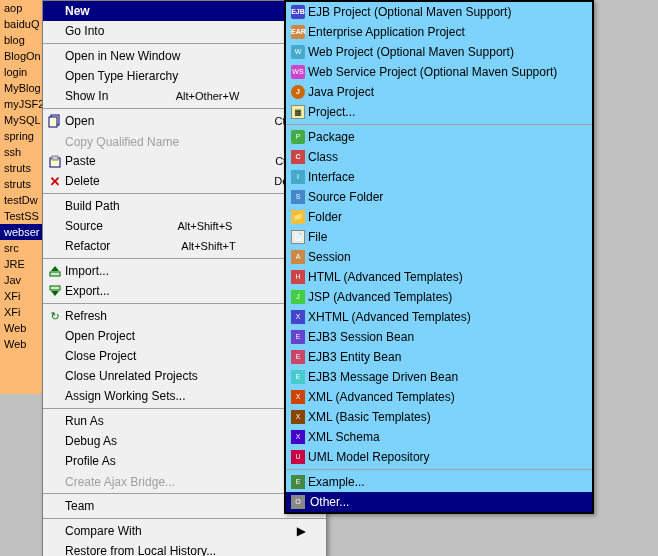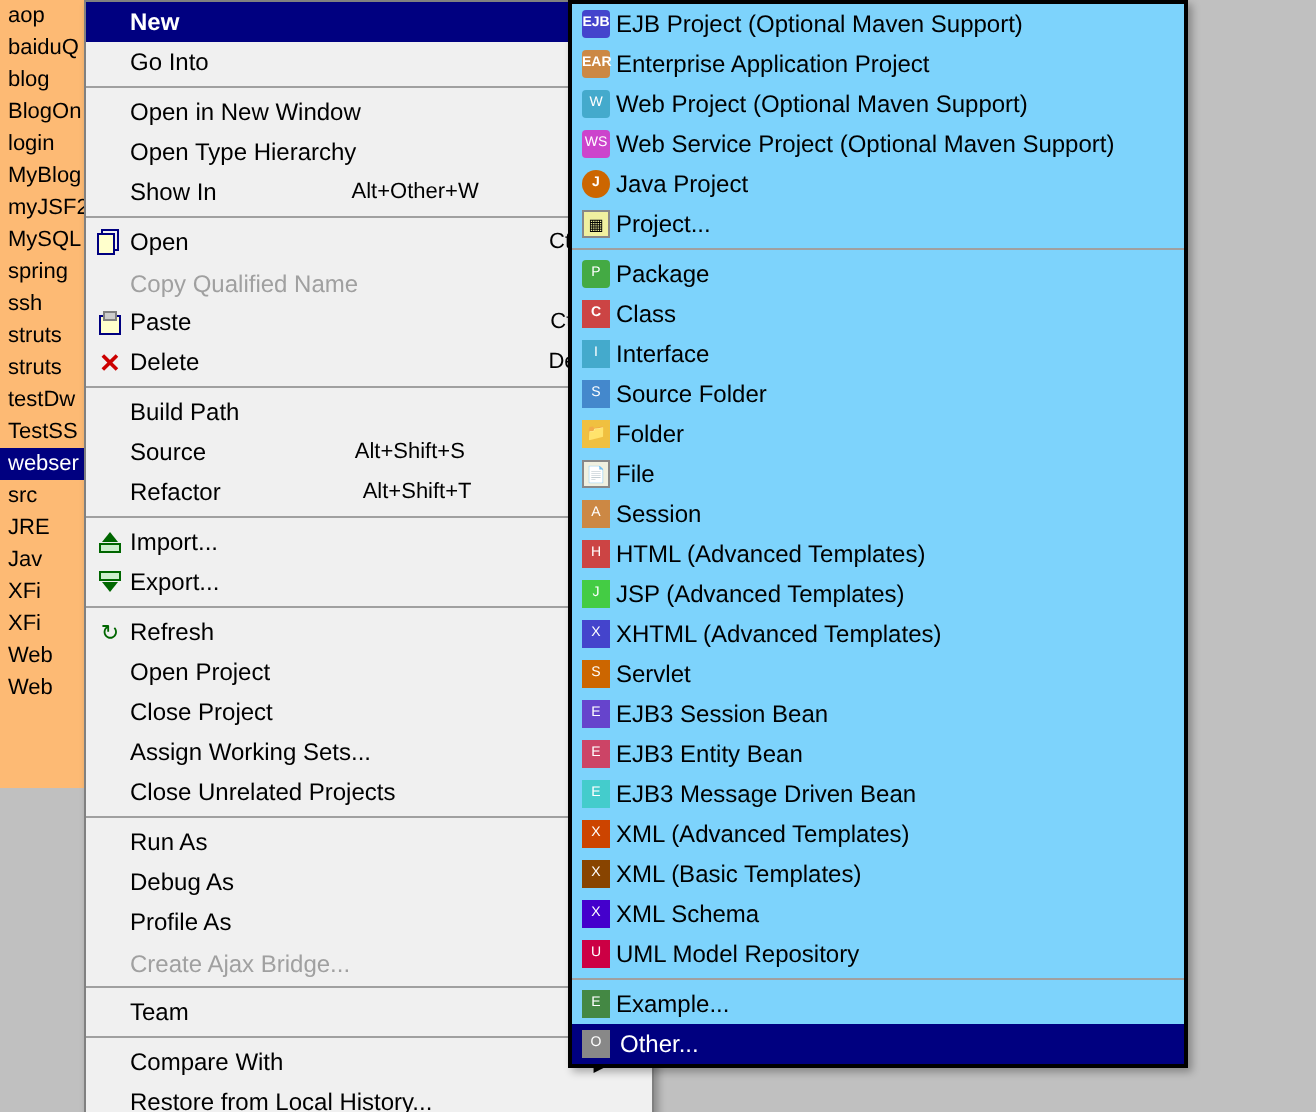--- a/index.html
+++ b/index.html
@@ -299,25 +299,25 @@
 
   <div class="menu-item">
     <span>Open Project</span>
   </div>
 
   <div class="menu-item">
     <span>Close Project</span>
   </div>
 
   <div class="menu-item">
+    <span>Close Unrelated Projects</span>
+  </div>
+
+  <div class="menu-item">
     <span>Assign Working Sets...</span>
-  </div>
-
-  <div class="menu-item">
-    <span>Close Unrelated Projects</span>
   </div>
 
   <div class="menu-separator"></div>
 
   <div class="menu-item">
     <span>Run As</span>
     <span class="arrow">▶</span>
   </div>
 
   <div class="menu-item">
@@ -449,26 +449,20 @@
     <span>JSP (Advanced Templates)</span>
   </div>
   <div class="menu-item">
     <span class="icon">
         <span class="ico ico-xhtml">X</span>
       </span>
     <span>XHTML (Advanced Templates)</span>
   </div>
   <div class="menu-item">
     <span class="icon">
-        <span class="ico ico-servlet">S</span>
-      </span>
-    <span>Servlet</span>
-  </div>
-  <div class="menu-item">
-    <span class="icon">
         <span class="ico ico-ejb3s">E</span>
       </span>
     <span>EJB3 Session Bean</span>
   </div>
   <div class="menu-item">
     <span class="icon">
         <span class="ico ico-ejb3e">E</span>
       </span>
     <span>EJB3 Entity Bean</span>
   </div>

